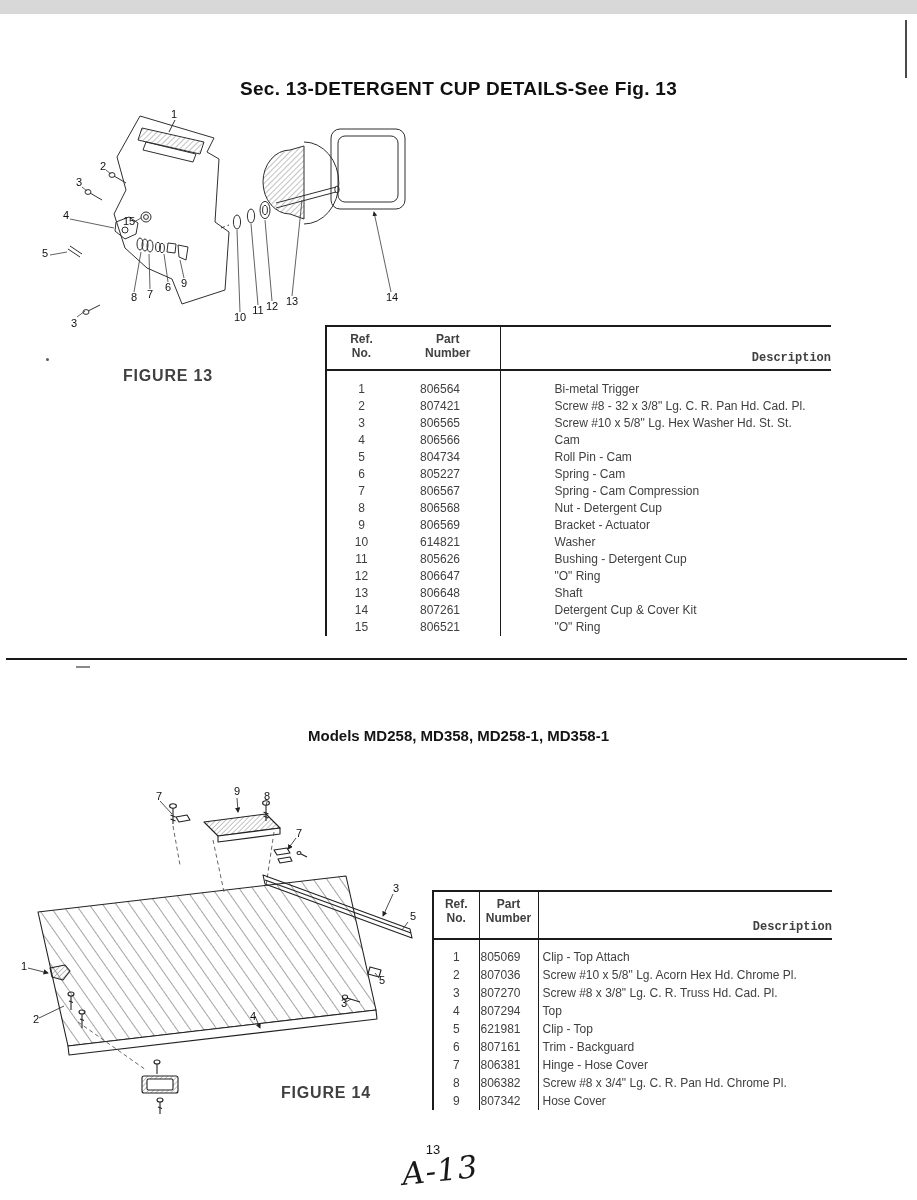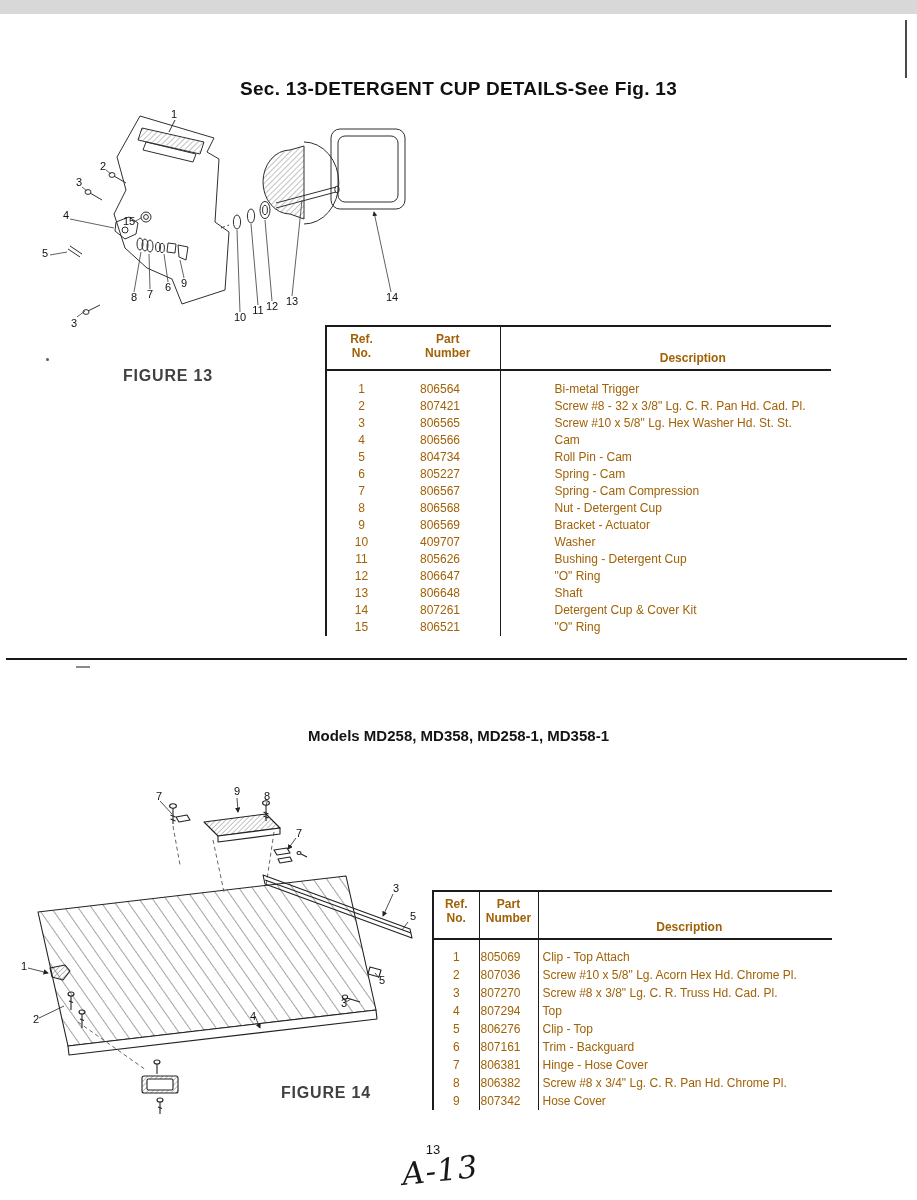--- a/index.html
+++ b/index.html
@@ -16,28 +16,28 @@
   #subtitle14 { position:absolute; left:0; width:100%; top:713px; text-align:center; font-weight:bold; font-size:15px; }
   .fig-label { position:absolute; font-weight:bold; font-size:16px; letter-spacing:0.8px; color:#404040; }
   #figlabel13 { left:123px; top:353px; }
   #figlabel14 { left:281px; top:1070px; }
 
   svg.diagram { position:absolute; }
   #fig13 { left:28px; top:88px; width:400px; height:245px; }
   #fig14 { left:8px;  top:756px; width:430px; height:355px; }
   svg text.co { font-family:"Liberation Sans",sans-serif; font-size:11px; fill:#101010; text-anchor:middle; }
 
-  table.parts { position:absolute; border-collapse:collapse; table-layout:fixed; color:#a16207; }
+  table.parts { position:absolute; border-collapse:collapse; table-layout:fixed; color:#404040; }
   #table13 { left:325px; top:311px; width:506px; border-top:2px solid #1b1b1b; border-left:2px solid #1b1b1b; }
   #table14 { left:432px; top:876px; width:400px; border-top:2px solid #1b1b1b; border-left:2px solid #1b1b1b; }
   table.parts thead th { height:44px; border-bottom:2px solid #1b1b1b; font-size:12px; font-weight:bold; padding:5px 0 4px 0; }
   #table14 thead th { height:48px; }
   th.h-ref  { text-align:center; vertical-align:top; }
   th.h-part { text-align:center; vertical-align:top; }
-  th.h-desc { text-align:center; vertical-align:bottom; }
+  th.h-desc { text-align:right; vertical-align:bottom;font-family:Liberation Mono, monospace; }
   #table13 th.h-desc { padding-left:54px; }
   #table14 th.h-desc { padding-left:8px; }
   #table13 th.h-part, #table13 td.col-part { border-right:1.5px solid #1b1b1b; }
   #table14 th.h-ref,  #table14 td.col-ref  { border-right:1.5px solid #1b1b1b; }
   #table14 th.h-part, #table14 td.col-part { border-right:1.5px solid #1b1b1b; }
   table.parts tbody td { font-size:12px; padding:0; white-space:nowrap; overflow:hidden; }
   #table13 tbody td { height:17px; line-height:17px; }
   #table14 tbody td { height:18px; line-height:18px; }
   #table13 tbody tr:first-child td { padding-top:10px; }
   #table14 tbody tr:first-child td { padding-top:8px; }
@@ -237,21 +237,21 @@
           <td class="col-part">806568</td>
           <td class="col-desc">Nut - Detergent Cup</td>
         </tr>
         <tr>
           <td class="col-ref">9</td>
           <td class="col-part">806569</td>
           <td class="col-desc">Bracket - Actuator</td>
         </tr>
         <tr>
           <td class="col-ref">10</td>
-          <td class="col-part">409707</td>
+          <td class="col-part">614821</td>
           <td class="col-desc">Washer</td>
         </tr>
         <tr>
           <td class="col-ref">11</td>
           <td class="col-part">805626</td>
           <td class="col-desc">Bushing - Detergent Cup</td>
         </tr>
         <tr>
           <td class="col-ref">12</td>
           <td class="col-part">806647</td>
@@ -416,21 +416,21 @@
           <td class="col-part">807270</td>
           <td class="col-desc">Screw #8 x 3/8" Lg. C. R. Truss Hd. Cad. Pl.</td>
         </tr>
         <tr>
           <td class="col-ref">4</td>
           <td class="col-part">807294</td>
           <td class="col-desc">Top</td>
         </tr>
         <tr>
           <td class="col-ref">5</td>
-          <td class="col-part">806276</td>
+          <td class="col-part">621981</td>
           <td class="col-desc">Clip - Top</td>
         </tr>
         <tr>
           <td class="col-ref">6</td>
           <td class="col-part">807161</td>
           <td class="col-desc">Trim - Backguard</td>
         </tr>
         <tr>
           <td class="col-ref">7</td>
           <td class="col-part">806381</td>

